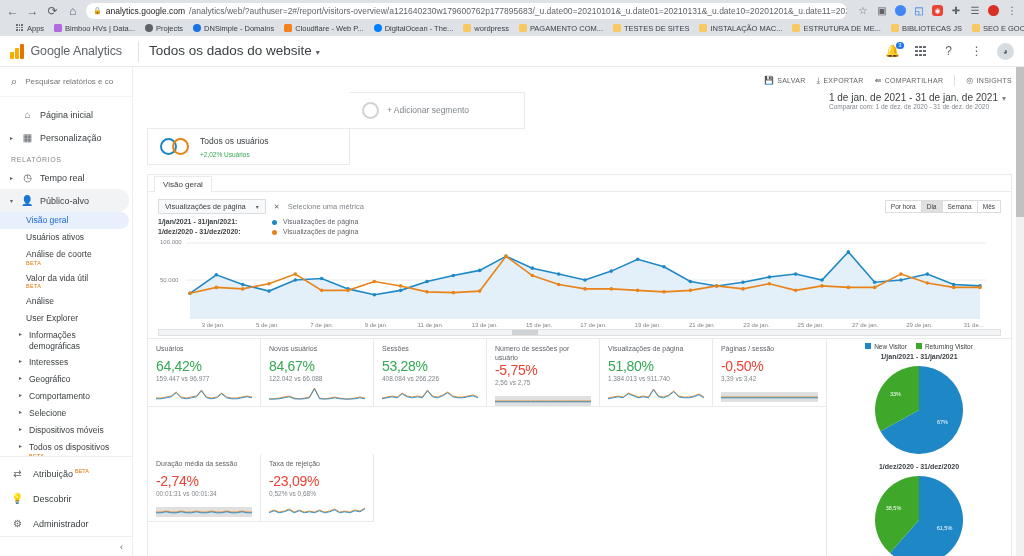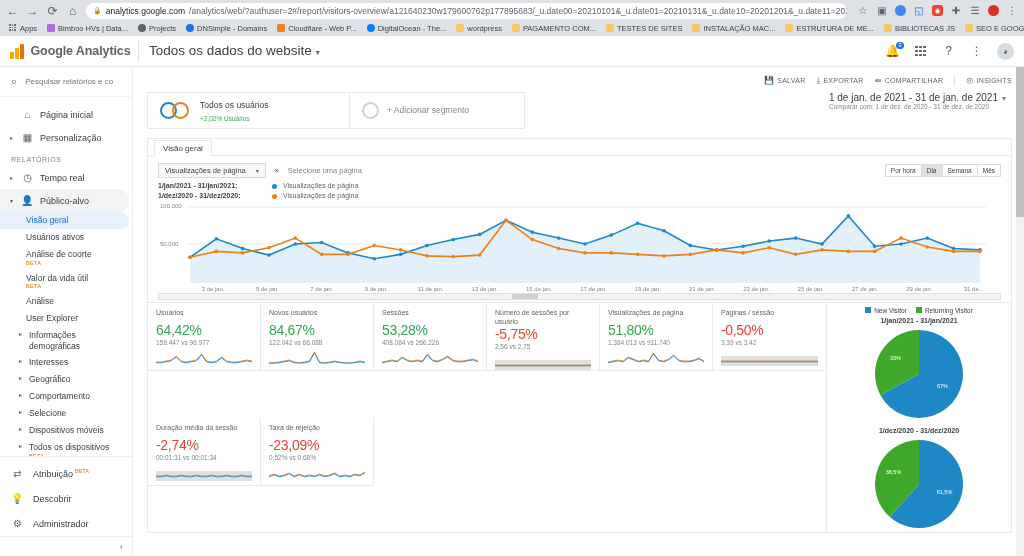--- a/index.html
+++ b/index.html
@@ -25,39 +25,39 @@
   .urlbox .u-dim { color:#5f6368; }
   .chrome-icons { display:flex; align-items:center; gap:7px; padding-left:3px; }
   .ci { width:12px; height:12px; display:flex; align-items:center; justify-content:center;
         font-size:10px; color:#5f6368; flex:none; }
   .ci.blue { color:#1a73e8; }
   .ci.dot-av { width:11px;height:11px;border-radius:50%;background:#d93025; }
   .ci.pill { width:11px;height:11px;border-radius:50%;background:#4285f4; }
   .ci.red-ext { width:11px;height:11px;border-radius:3px;background:#ea4335;
                 color:#fff;font-size:7px; }
 
-  .bookmarks { display:flex; align-items:center; height:16px; gap:0px; padding:0 4px;
+  .bookmarks { display:flex; align-items:center; height:16px; gap:0px; padding:0 11px;
                font-size:7.5px; color:#3c4043; white-space:nowrap; overflow:hidden; }
   .bm { display:flex; align-items:center; gap:3px; padding:1px 5px; flex:none; }
   .bm-ico { width:8px; height:8px; border-radius:1.5px; flex:none; }
   .bm-folder { background:#f8c962; }
   .bm-grid { display:grid; grid-template-columns:repeat(3,1.7px); grid-template-rows:repeat(3,1.7px);
              gap:1px; width:8px; height:8px; }
   .bm-grid i { background:#5f6368; border-radius:0.5px; display:block; }
 
   
   .ga-header { height:31px; background:#fff; border-bottom:1px solid #e8eaed;
                display:flex; align-items:center; padding:0 10px; }
   .ga-logo { display:flex; align-items:center; gap:7px; width:128px; flex:none; }
   .logo-mark { display:flex; align-items:flex-end; gap:1.5px; height:16px; }
   .logo-mark i { width:3.5px; border-radius:1px; display:block; }
   .logo-mark i:nth-child(1){ height:7px; background:#f9ab00; }
   .logo-mark i:nth-child(2){ height:11px; background:#f9ab00; }
   .logo-mark i:nth-child(3){ height:15px; background:#e37400; }
-  .logo-text { font-size:12.5px; color:#5f6368; letter-spacing:-0.1px;font-weight:bold; }
+  .logo-text { font-size:12.5px; color:#5f6368; letter-spacing:-0.1px; }
   .hdr-divider { width:1px; height:21px; background:#e0e0e0; margin-right:10px; flex:none; }
   .acct { flex:1; min-width:0; }
   .acct-crumb { font-size:7.5px; color:#80868b; line-height:1.25; }
   .acct-title { font-size:13.5px; color:#3c4043; line-height:1.3; }
   .acct-title .caret { font-size:8px; color:#5f6368; }
   .hdr-icons { display:flex; align-items:center; gap:13px; }
   .hi { width:15px;height:15px; color:#5f6368; display:flex; align-items:center;
         justify-content:center; font-size:12px; position:relative; }
   .badge { position:absolute; top:-2px; right:-4px; background:#1a73e8; color:#fff;
            font-size:6px; border-radius:6px; padding:0 2.5px; line-height:7.5px; }
@@ -107,21 +107,21 @@
   .main-actions { margin-left:auto; display:flex; align-items:center; gap:11px;
                   font-size:7px; color:#5f6368; letter-spacing:0.3px; }
   .ma { display:flex; align-items:center; gap:3px; }
   .ma .mi { font-size:8px; }
   .ma-sep { width:1px; height:11px; background:#e0e0e0; }
 
   
   .segments { display:flex; gap:0; padding:6px 12px 0 14px; align-items:stretch; }
   .seg-box { border:1px solid #e8eaed; background:#fff; height:37px; display:flex;
              align-items:center; gap:8px; padding:0 12px; }
-  .seg1 { width:203px; }
+  .seg1 { width:203px;margin-top:36px; }
   .seg2 { width:175px; border-left:0; color:#80868b; }
   .rings { position:relative; width:32px; height:17px; flex:none; }
   .ring { position:absolute; width:17px;height:17px;border-radius:50%; border:2.2px solid; }
   .ring.b { left:0; border-color:#1e88c7; }
   .ring.o { left:12px; border-color:#e8831a; }
   .ring.grey { position:static; border-color:#d0d3d6; }
   .seg-t1 { font-size:8.5px; color:#3c4043; line-height:1.3; }
   .seg-t2 { font-size:6.5px; color:#34a853; }
   .daterange { margin-left:auto; text-align:left; padding-right:6px; }
   .dr-main { font-size:10px; color:#3c4043; }
@@ -455,21 +455,21 @@
       <div class="tabs">
         <div class="tab">Visão geral</div>
       </div>
 
       <div class="metric-row">
         <div class="metric-sel">
           <span>Visualizações de página</span>
           <span class="cc">▾</span>
         </div>
         <span class="xclose">✕</span>
-        <span class="metric-add">Selecione uma página</span>
+        <span class="metric-add">Selecione uma métrica</span>
         <div class="gran">
           <span>Por hora</span>
           <span class="on">Dia</span>
           <span>Semana</span>
           <span>Mês</span>
         </div>
       </div>
 
       <div class="legend">
         <div class="legend-row">

